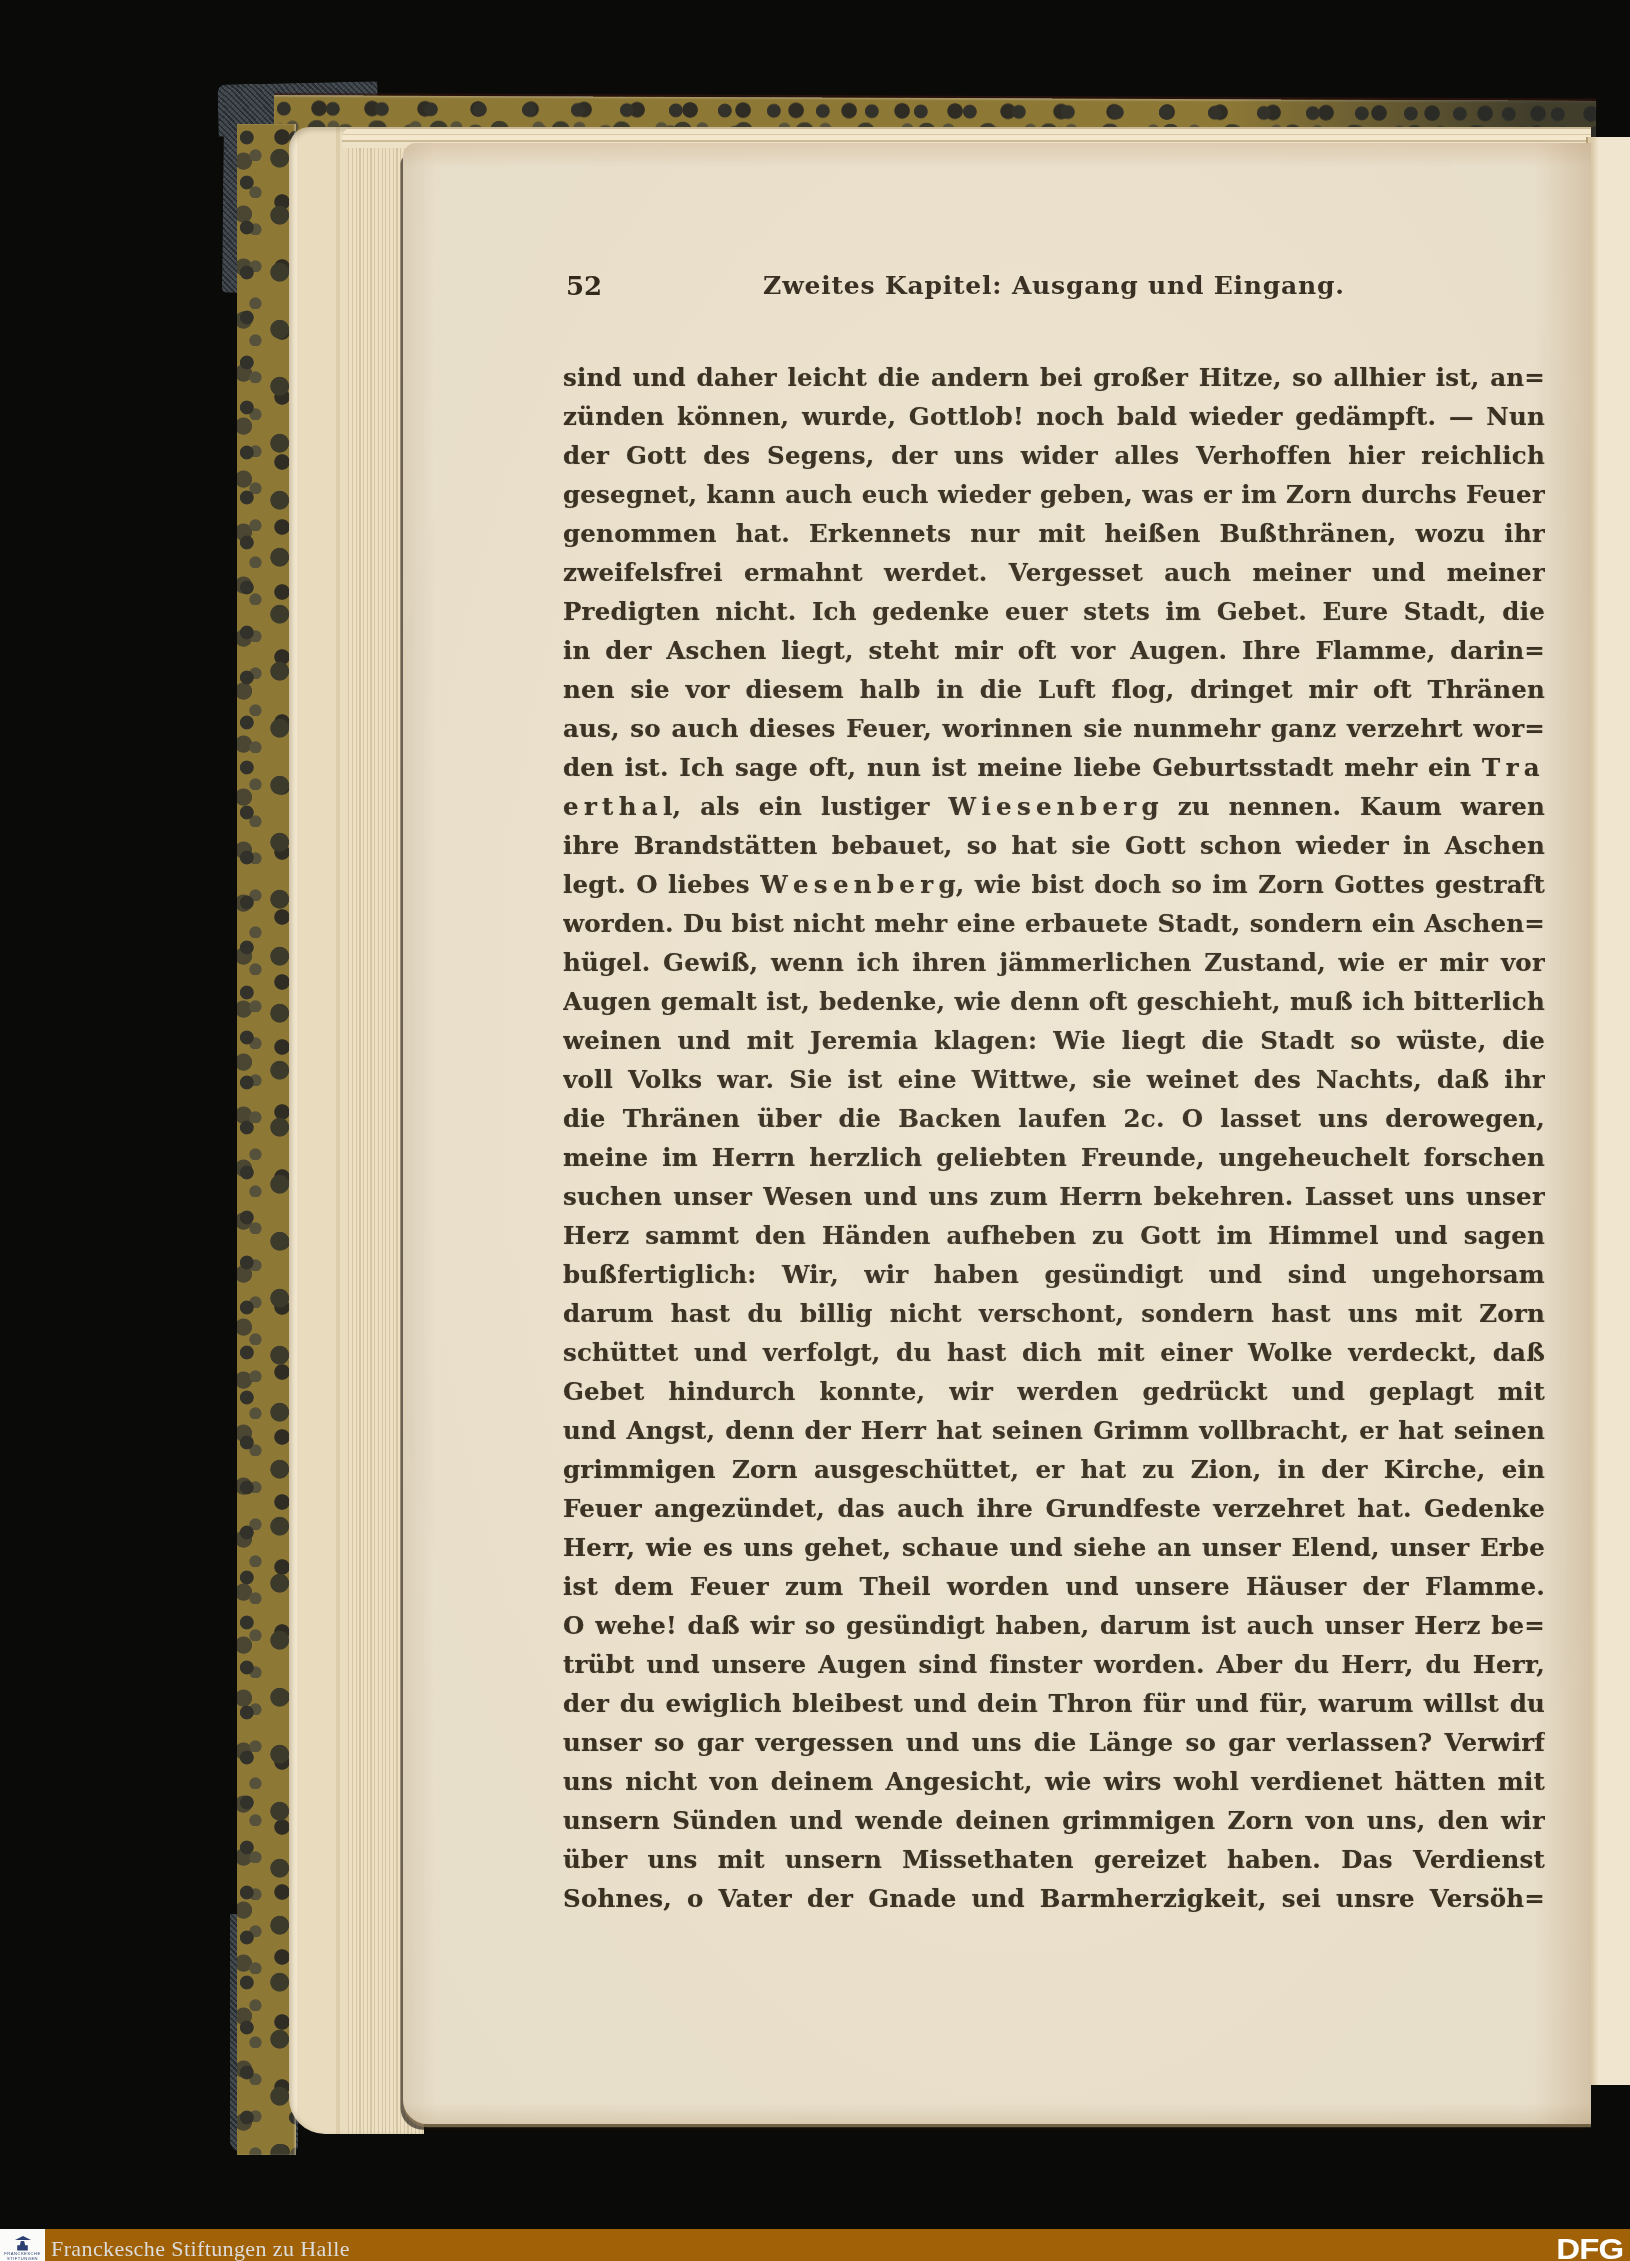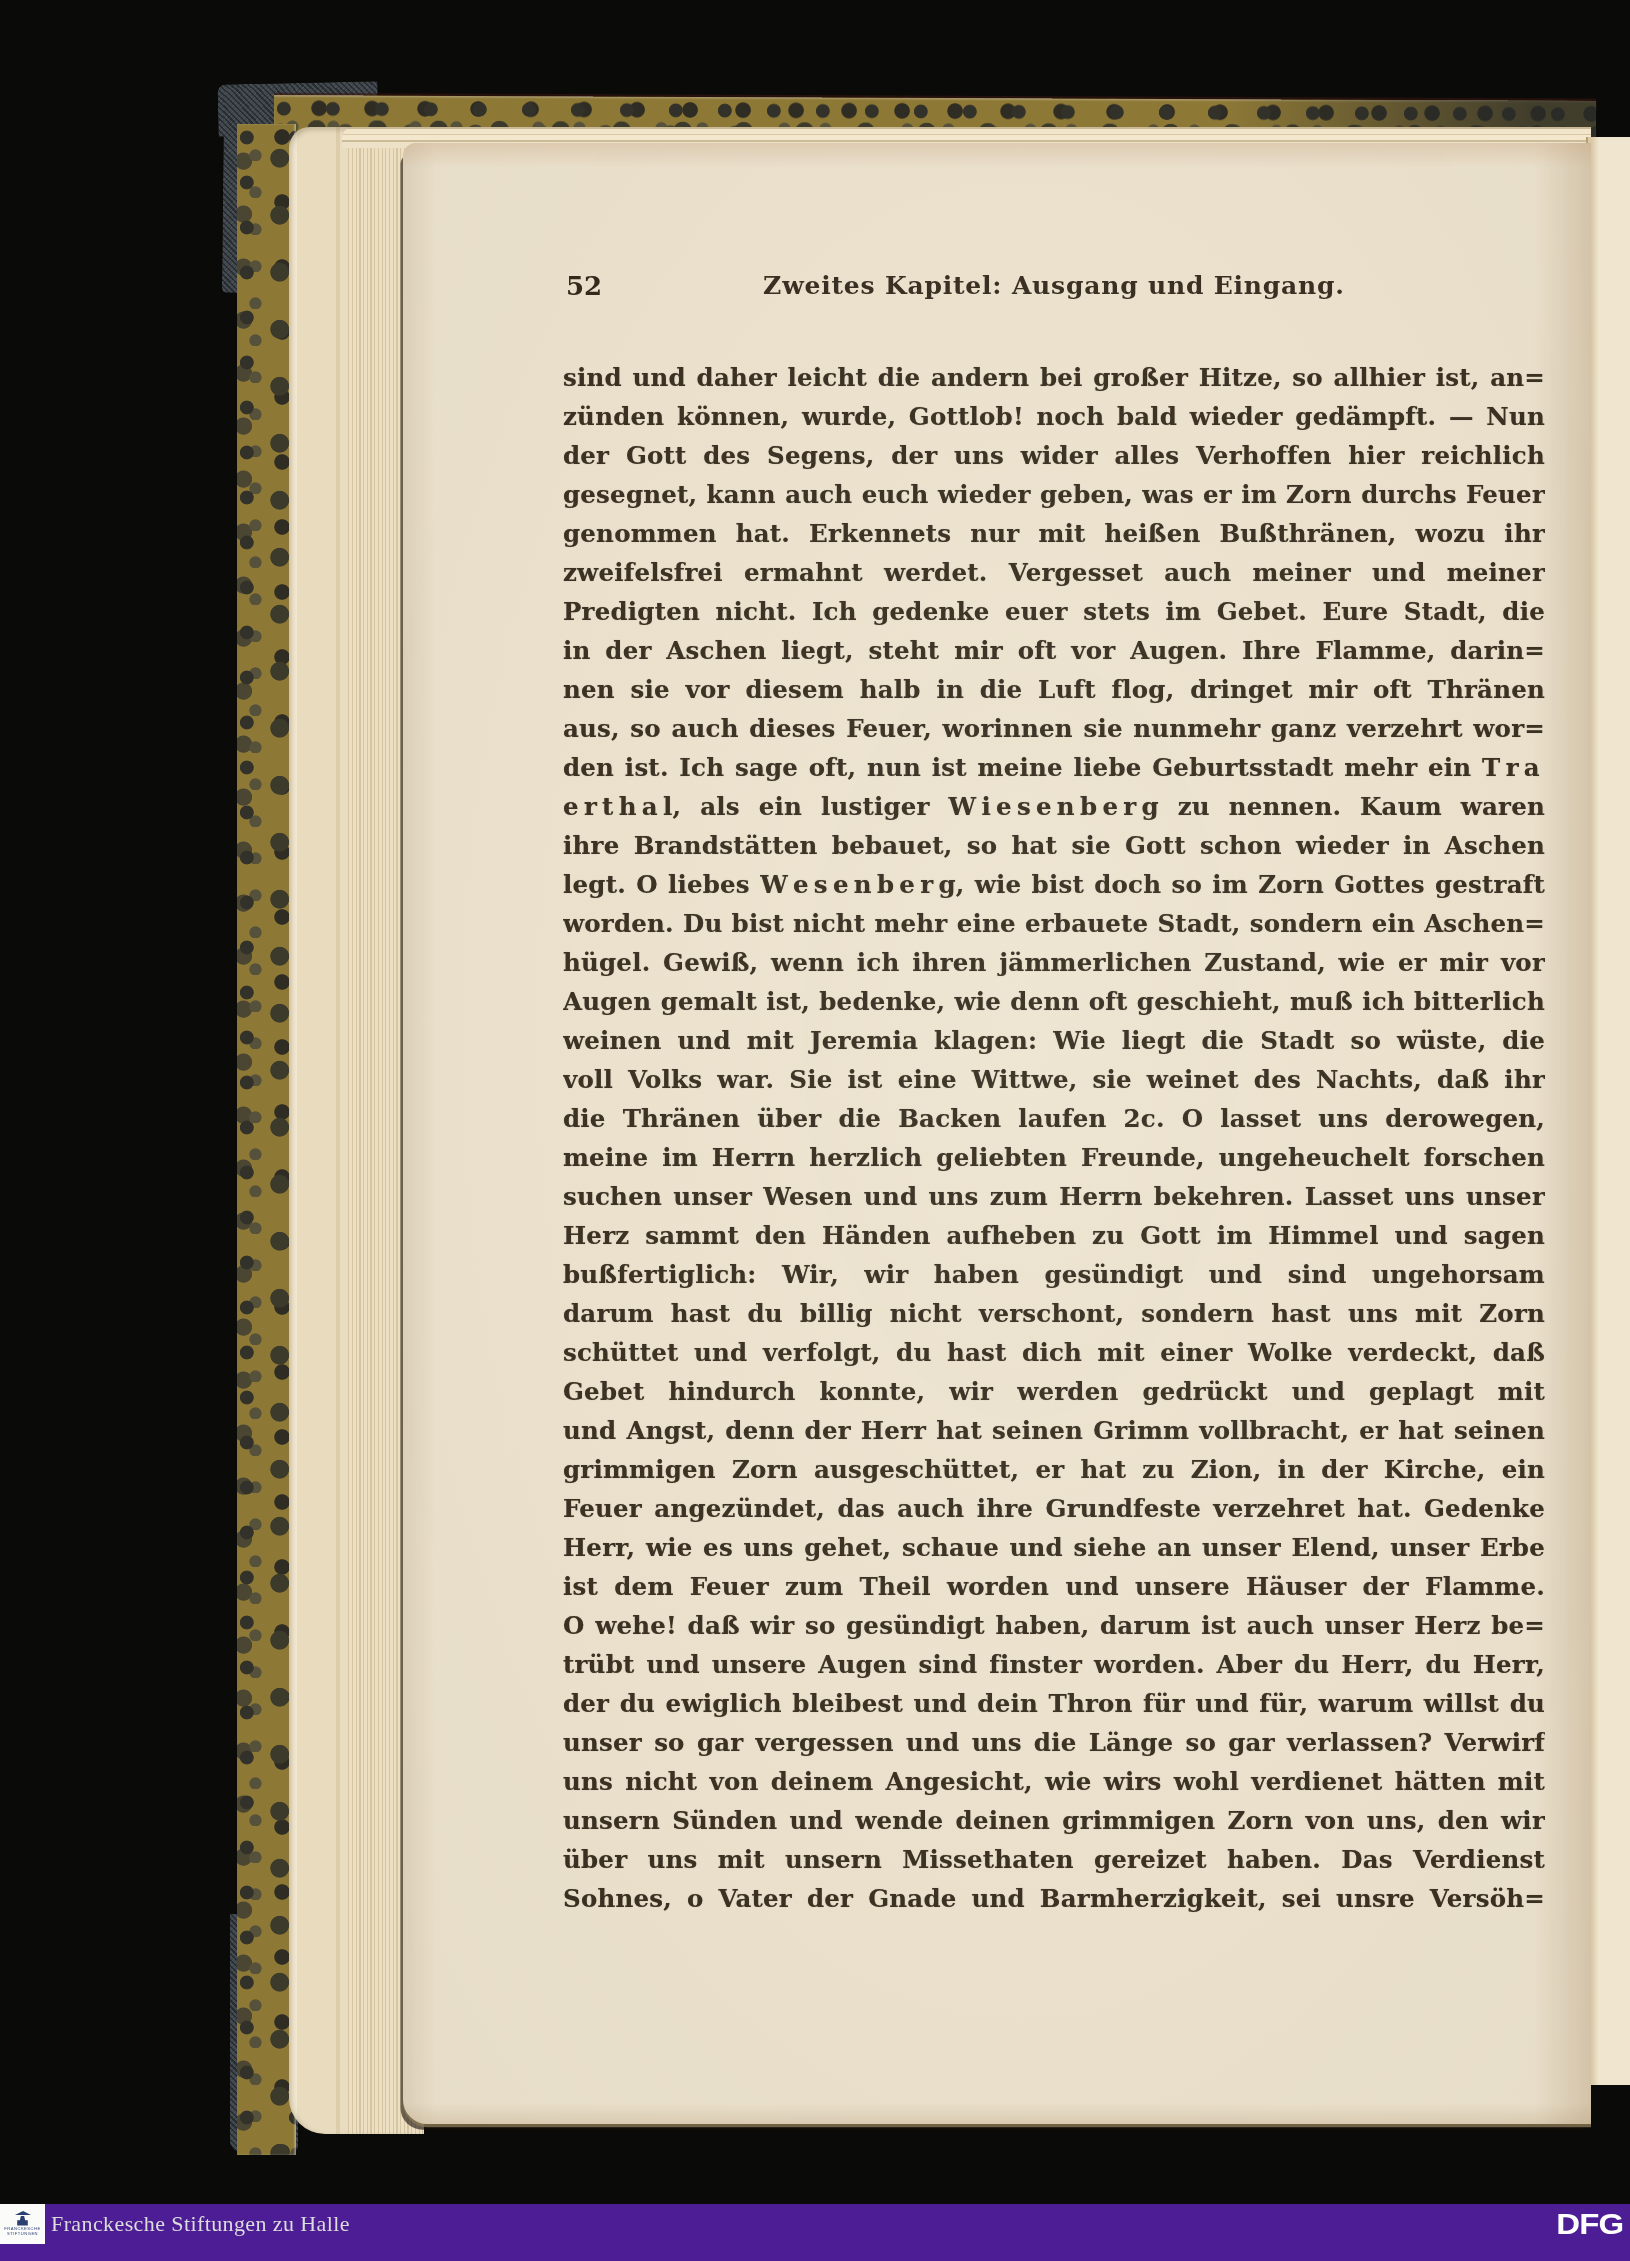--- a/index.html
+++ b/index.html
@@ -63,21 +63,21 @@
   #running-head{position:absolute;left:160px;top:130px;width:982px;text-align:center;
     font:bold 25px/1 "DejaVu Serif",serif;color:#33291d;letter-spacing:0.8px;}
   #folio{position:absolute;left:163px;top:130px;font:bold 26px/1 "DejaVu Serif",serif;color:#2e2517;}
   #textblock{position:absolute;left:160px;top:215px;width:982px;}
   .line{height:39px;overflow:hidden;
     font:bold 24.5px/39px "DejaVu Serif",serif;color:#352c1e;
     text-align:justify;text-align-last:justify;letter-spacing:0.2px;
     text-shadow:0 0 0.8px rgba(53,44,30,.45);}
 
   
-  #footer{position:absolute;left:0;bottom:0;width:1630px;height:57px;background:#4c1d95;}
+  #footer{position:absolute;left:0;bottom:0;width:1630px;height:32px;background:#a16207;}
   #logo-box{position:absolute;left:0;top:0;width:45px;height:40px;background:#fbfbfa;
     display:flex;flex-direction:column;align-items:center;justify-content:center;}
   .emblem{display:flex;flex-direction:column;align-items:center;margin-bottom:1.6px;}
   .emblem-roof{width:0;height:0;border-left:8.2px solid transparent;border-right:8.2px solid transparent;
     border-bottom:4.9px solid #2b3f72;}
   .emblem-body{width:10.6px;height:9.8px;background:#2b3f72;margin-top:0.8px;
     clip-path:polygon(0 100%,0 45%,25% 45%,35% 0,65% 0,75% 45%,100% 45%,100% 100%);}
   .logo-caption{font:4.1px/4.9px "Liberation Sans",sans-serif;color:#2b3f72;letter-spacing:0.5px;text-align:center;}
   #footer-label{position:absolute;left:51px;top:0;height:40px;display:flex;align-items:center;
     font:22px "Liberation Serif",serif;color:#dcdcdc;letter-spacing:0.4px;}

